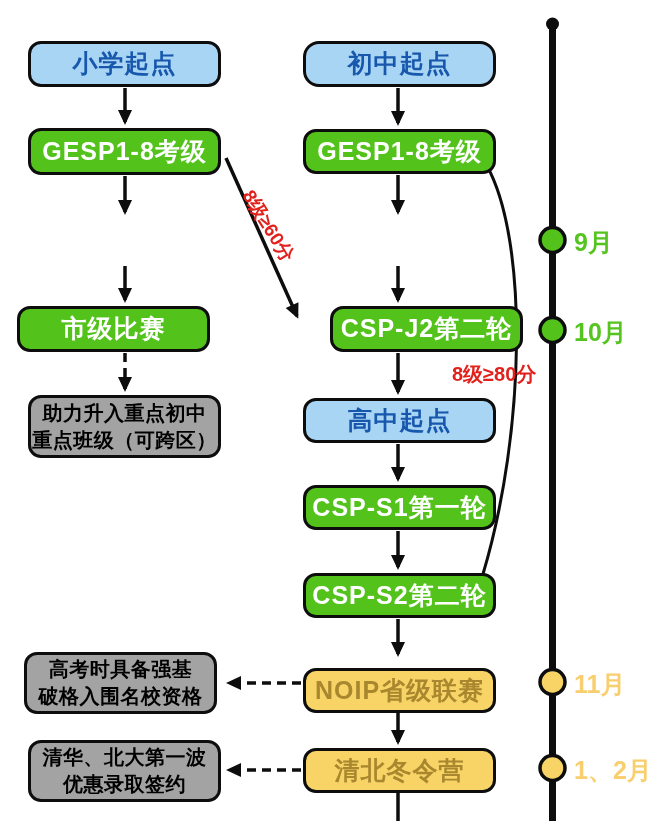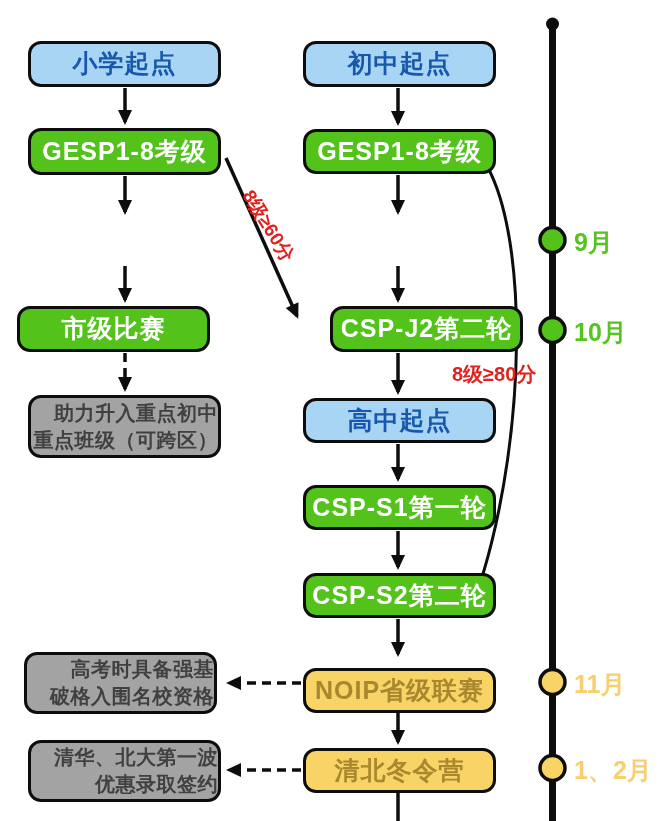--- a/index.html
+++ b/index.html
@@ -23,21 +23,21 @@
     text-align:center;
     font-weight:bold;
     font-size:25px;
     letter-spacing:1px;
     line-height:1.1;
     width:193px;
   }
   .blue{background:#a9d5f5;color:#1757ac;}
   .green{background:#53c31c;color:#ffffff;}
   .yellow{background:#f8d467;color:#a8872e;}
-  .gray{background:#a3a3a3;color:#404040;font-size:20px;line-height:1.35;letter-spacing:0.5px;align-items:flex-end;}
+  .gray{background:#a3a3a3;color:#000000;font-size:20px;line-height:1.35;letter-spacing:0.5px;}
   .annotation{
     position:absolute;
     color:#e2211c;
     font-weight:bold;
     font-size:20px;
     white-space:nowrap;
   }
   .annotation.rotated{
     transform:translate(-50%,-50%) rotate(58deg);
     font-size:19px;
@@ -105,21 +105,21 @@
   </div>
   <div class="box gray" style="left:24px;top:652px;height:62px;">
     <span>高考时具备强基</span>
     <span>破格入围名校资格</span>
   </div>
   <div class="box gray" style="left:28px;top:740px;height:62px;">
     <span>清华、北大第一波</span>
     <span>优惠录取签约</span>
   </div>
 
-  <div class="box blue" style="left:303px;top:41px;height:46px;">初中起点</div>
+  <div class="box blue" style="left:303px;top:41px;height:46px;border-radius:16px;">初中起点</div>
   <div class="box green" style="left:303px;top:129px;height:45px;">GESP1-8考级</div>
   <div class="box green" style="left:303px;top:306px;height:46px;margin-left:27px;">CSP-J2第二轮</div>
   <div class="box blue" style="left:303px;top:398px;height:45px;">高中起点</div>
   <div class="box green" style="left:303px;top:485px;height:45px;">CSP-S1第一轮</div>
   <div class="box green" style="left:303px;top:573px;height:45px;">CSP-S2第二轮</div>
   <div class="box yellow" style="left:303px;top:660px;height:45px;margin-top:8px;">NOIP省级联赛</div>
   <div class="box yellow" style="left:303px;top:748px;height:45px;">清北冬令营</div>
 
   <div class="annotation rotated" style="left:268px;top:226px;">8级≥60分</div>
   <div class="annotation" style="left:452px;top:361px;">8级≥80分</div>

